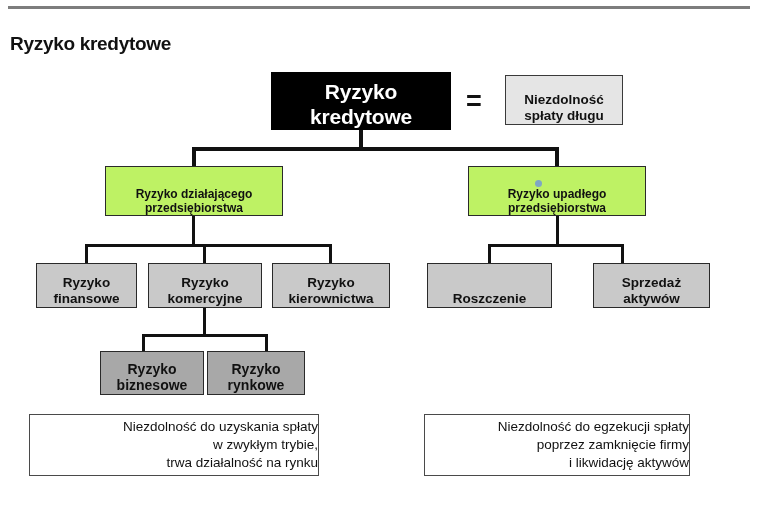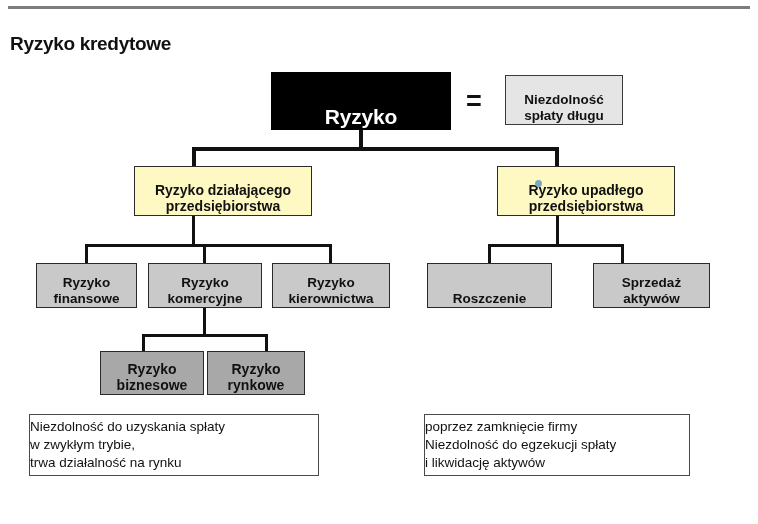--- a/index.html
+++ b/index.html
@@ -69,42 +69,41 @@
     letter-spacing: -0.2px;
   }
 
   .node-def {
     background: #e5e5e5;
     border: 1.5px solid #3a3a3a;
     font-size: 13.5px;
   }
 
   .node-l2 {
-    background: #fef9c3;
-    font-size: 14px;
-    margin-left: 29px;
+    background: #bef264;
+    font-size: 12px;
   }
 
   .node-l3 {
     background: #c9c9c9;
     font-size: 13.5px;
   }
 
   .node-l4 {
     background: #a8a8a8;
     font-size: 14px;
   }
 
   .caption-box {
     position: absolute;
     box-sizing: border-box;
     display: flex;
     align-items: center;
     justify-content: center;
-    text-align: left;
+    text-align: right;
     background: #ffffff;
     border: 1.5px solid #4a4a4a;
     font-size: 13.5px;
     font-weight: normal;
     line-height: 1.35;
     color: #111111;
     z-index: 3;
   }
   .caption-box span { display: block; width: 100%; }
 
@@ -140,20 +139,21 @@
 
 <div id="page">
 
   <div class="top-rule"></div>
 
   <div class="page-title">Ryzyko kredytowe</div>
 
   <div class="node node-root" style="left:271px; top:72px; width:180px; height:58px;">
     <span>
         <span>Ryzyko</span>
+        <span>kredytowe</span>
       </span>
   </div>
 
   <div class="equals" style="left:466px; top:86px;">=</div>
 
   <div class="node node-def" style="left:505px; top:75px; width:118px; height:50px;">
     <span>
         <span>Niezdolność</span>
         <span>spłaty długu</span>
       </span>
@@ -249,19 +249,19 @@
   <div class="caption-box" style="left:29px; top:414px; width:290px; height:62px;">
     <span>
         <span>Niezdolność do uzyskania spłaty</span>
         <span>w zwykłym trybie,</span>
         <span>trwa działalność na rynku</span>
       </span>
   </div>
 
   <div class="caption-box" style="left:424px; top:414px; width:266px; height:62px;">
     <span>
+        <span>Niezdolność do egzekucji spłaty</span>
         <span>poprzez zamknięcie firmy</span>
-        <span>Niezdolność do egzekucji spłaty</span>
         <span>i likwidację aktywów</span>
       </span>
   </div>
 
 </div>
 
 </body></html>

